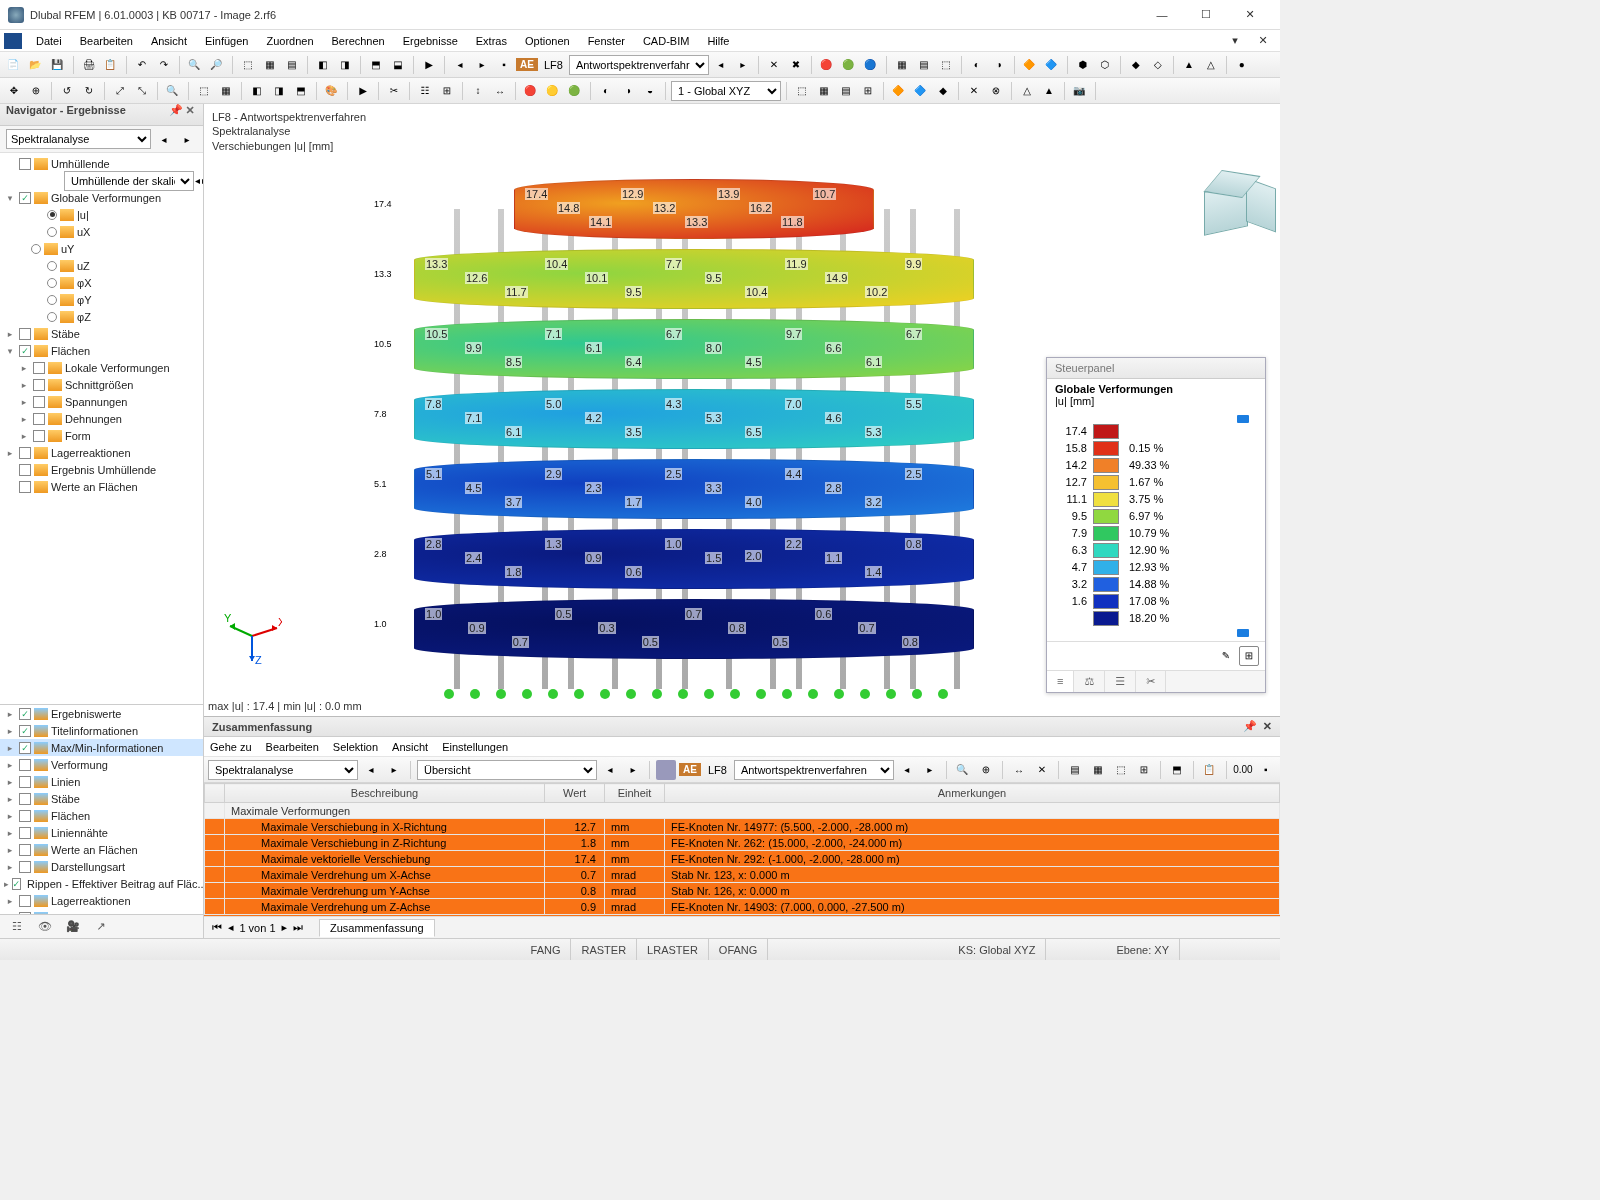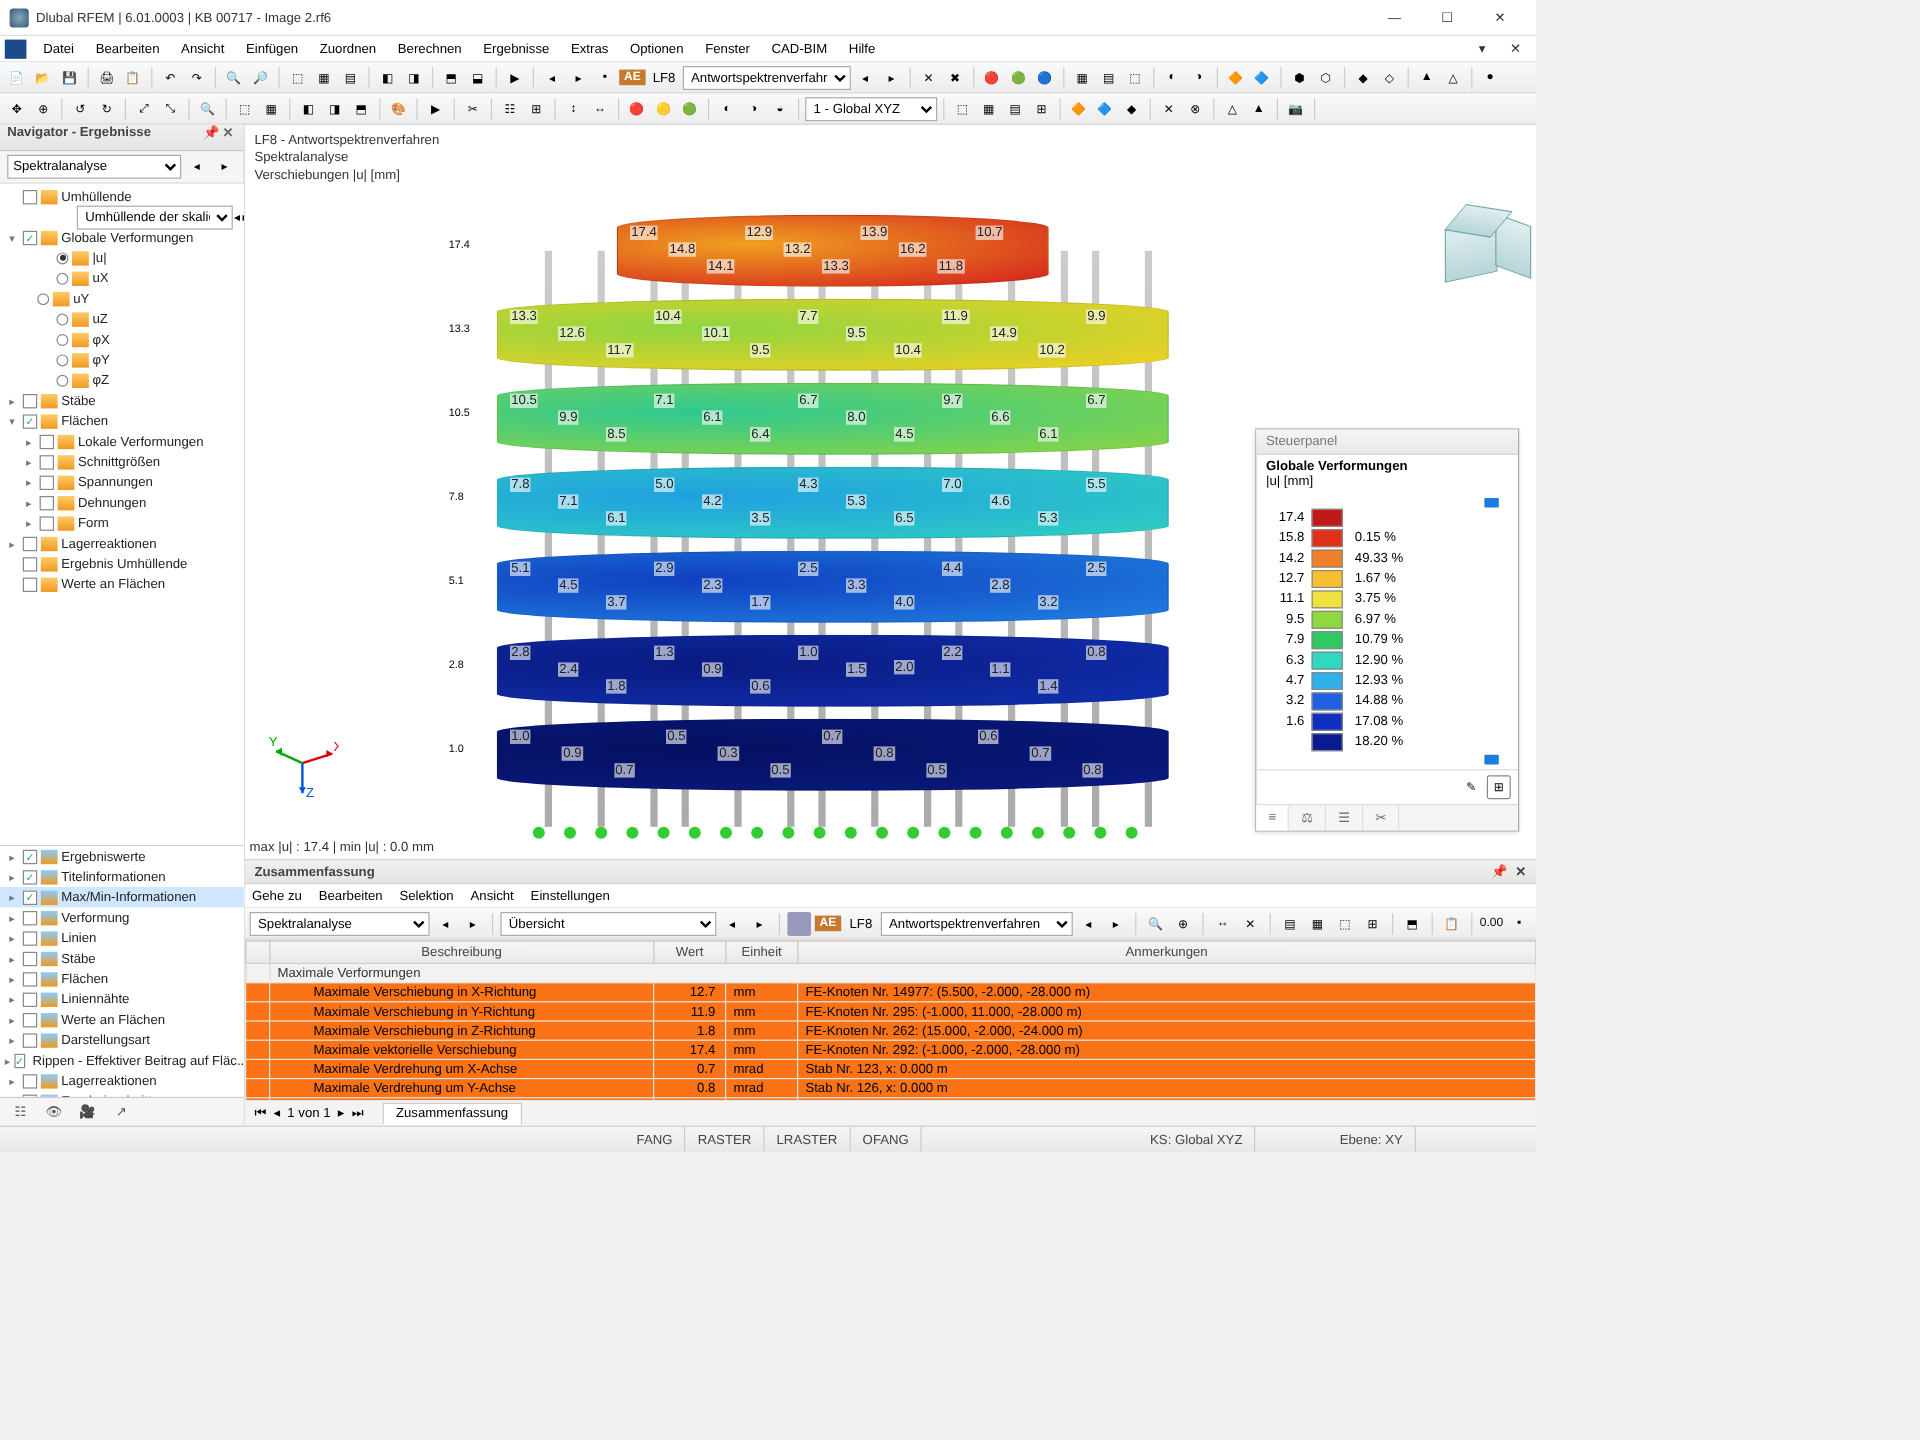--- a/index.html
+++ b/index.html
@@ -797,27 +797,20 @@
               </tr>
               <tr>
                 <td></td>
                 <td class="desc">Maximale Verschiebung in X-Richtung</td>
                 <td class="val">12.7</td>
                 <td>mm</td>
                 <td>FE-Knoten Nr. 14977: (5.500, -2.000, -28.000 m)</td>
               </tr>
               <tr>
                 <td></td>
-                <td class="desc">Maximale Verschiebung in Y-Richtung</td>
-                <td class="val">11.9</td>
-                <td>mm</td>
-                <td>FE-Knoten Nr. 295: (-1.000, 11.000, -28.000 m)</td>
-              </tr>
-              <tr>
-                <td></td>
                 <td class="desc">Maximale Verschiebung in Z-Richtung</td>
                 <td class="val">1.8</td>
                 <td>mm</td>
                 <td>FE-Knoten Nr. 262: (15.000, -2.000, -24.000 m)</td>
               </tr>
               <tr>
                 <td></td>
                 <td class="desc">Maximale vektorielle Verschiebung</td>
                 <td class="val">17.4</td>
                 <td>mm</td>

